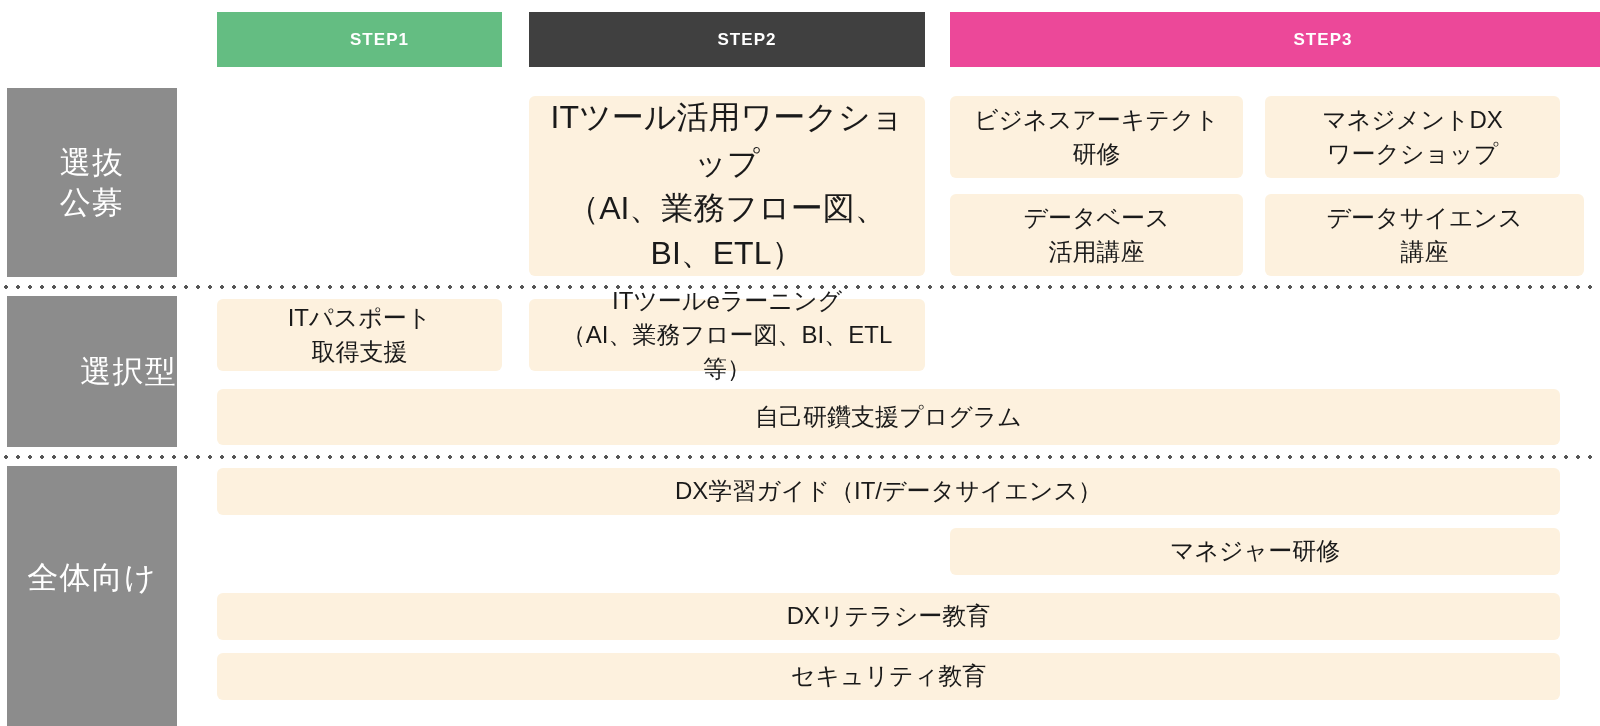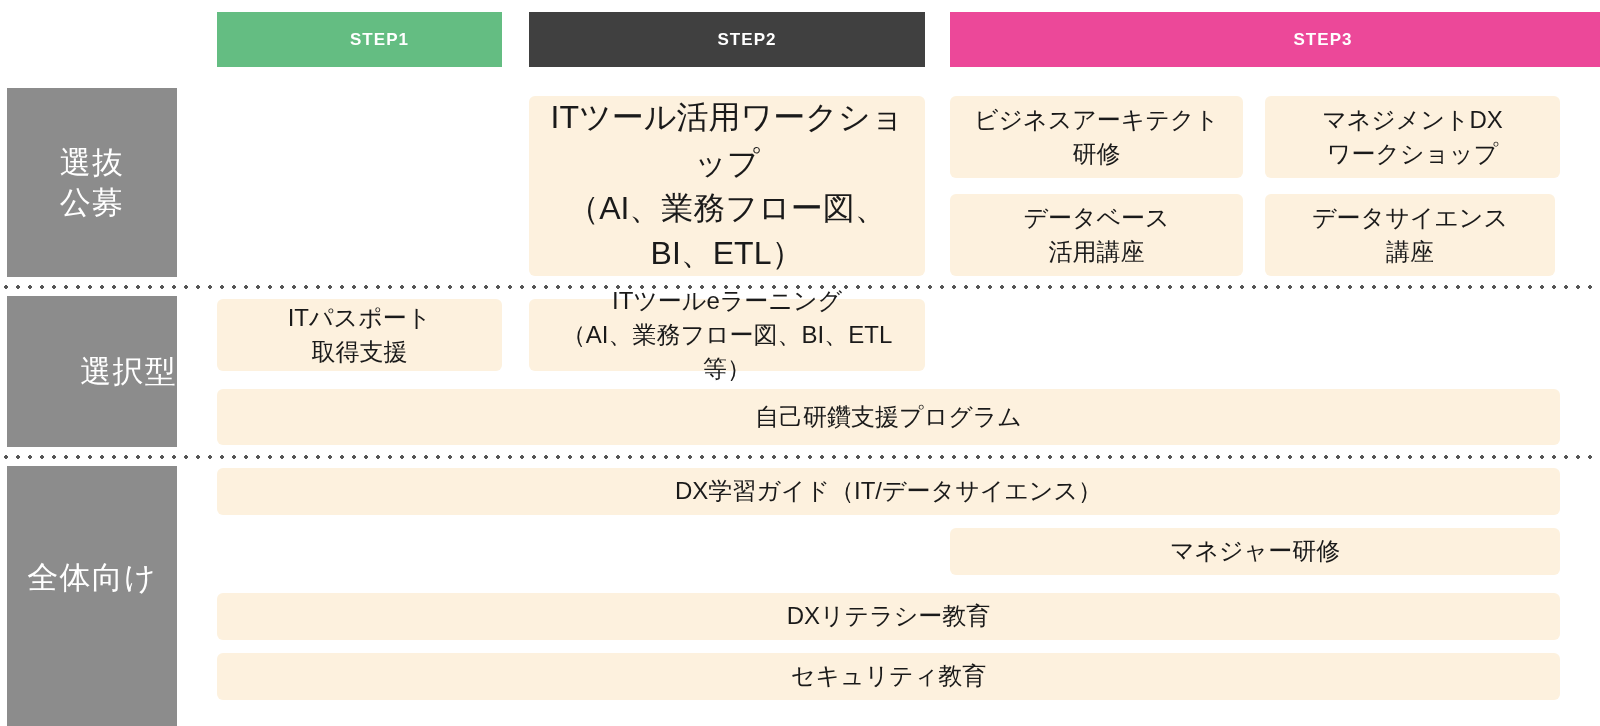--- a/index.html
+++ b/index.html
@@ -83,21 +83,21 @@
     line-height: 1.42;
     padding: 4px 10px;
   }
   .card.tall { font-size: 32px; }
 
   
   #card-it-workshop      { left: 529px;  top: 96px;  width: 396px; height: 180px; }
   #card-ba-kenshu        { left: 950px;  top: 96px;  width: 293px; height: 82px;  }
   #card-mgmt-dx-ws       { left: 1265px; top: 96px;  width: 295px; height: 82px;  }
   #card-db-katsuyo       { left: 950px;  top: 194px; width: 293px; height: 82px;  }
-  #card-data-science     { left: 1265px; top: 194px; width: 290px; height: 82px;  }
+  #card-data-science     { left: 1265px; top: 194px; width: 319px; height: 82px;  }
 
   
   #card-it-passport      { left: 217px;  top: 299px; width: 285px; height: 72px;  }
   #card-it-elearning     { left: 529px;  top: 299px; width: 396px; height: 72px;  }
   #card-self-study       { left: 217px;  top: 389px; width: 1343px; height: 56px; }
 
   
   #card-dx-guide         { left: 217px;  top: 468px; width: 1343px; height: 47px; }
   #card-manager-kenshu   { left: 950px;  top: 528px; width: 610px;  height: 47px; }
   #card-dx-literacy      { left: 217px;  top: 593px; width: 1343px; height: 47px; }

